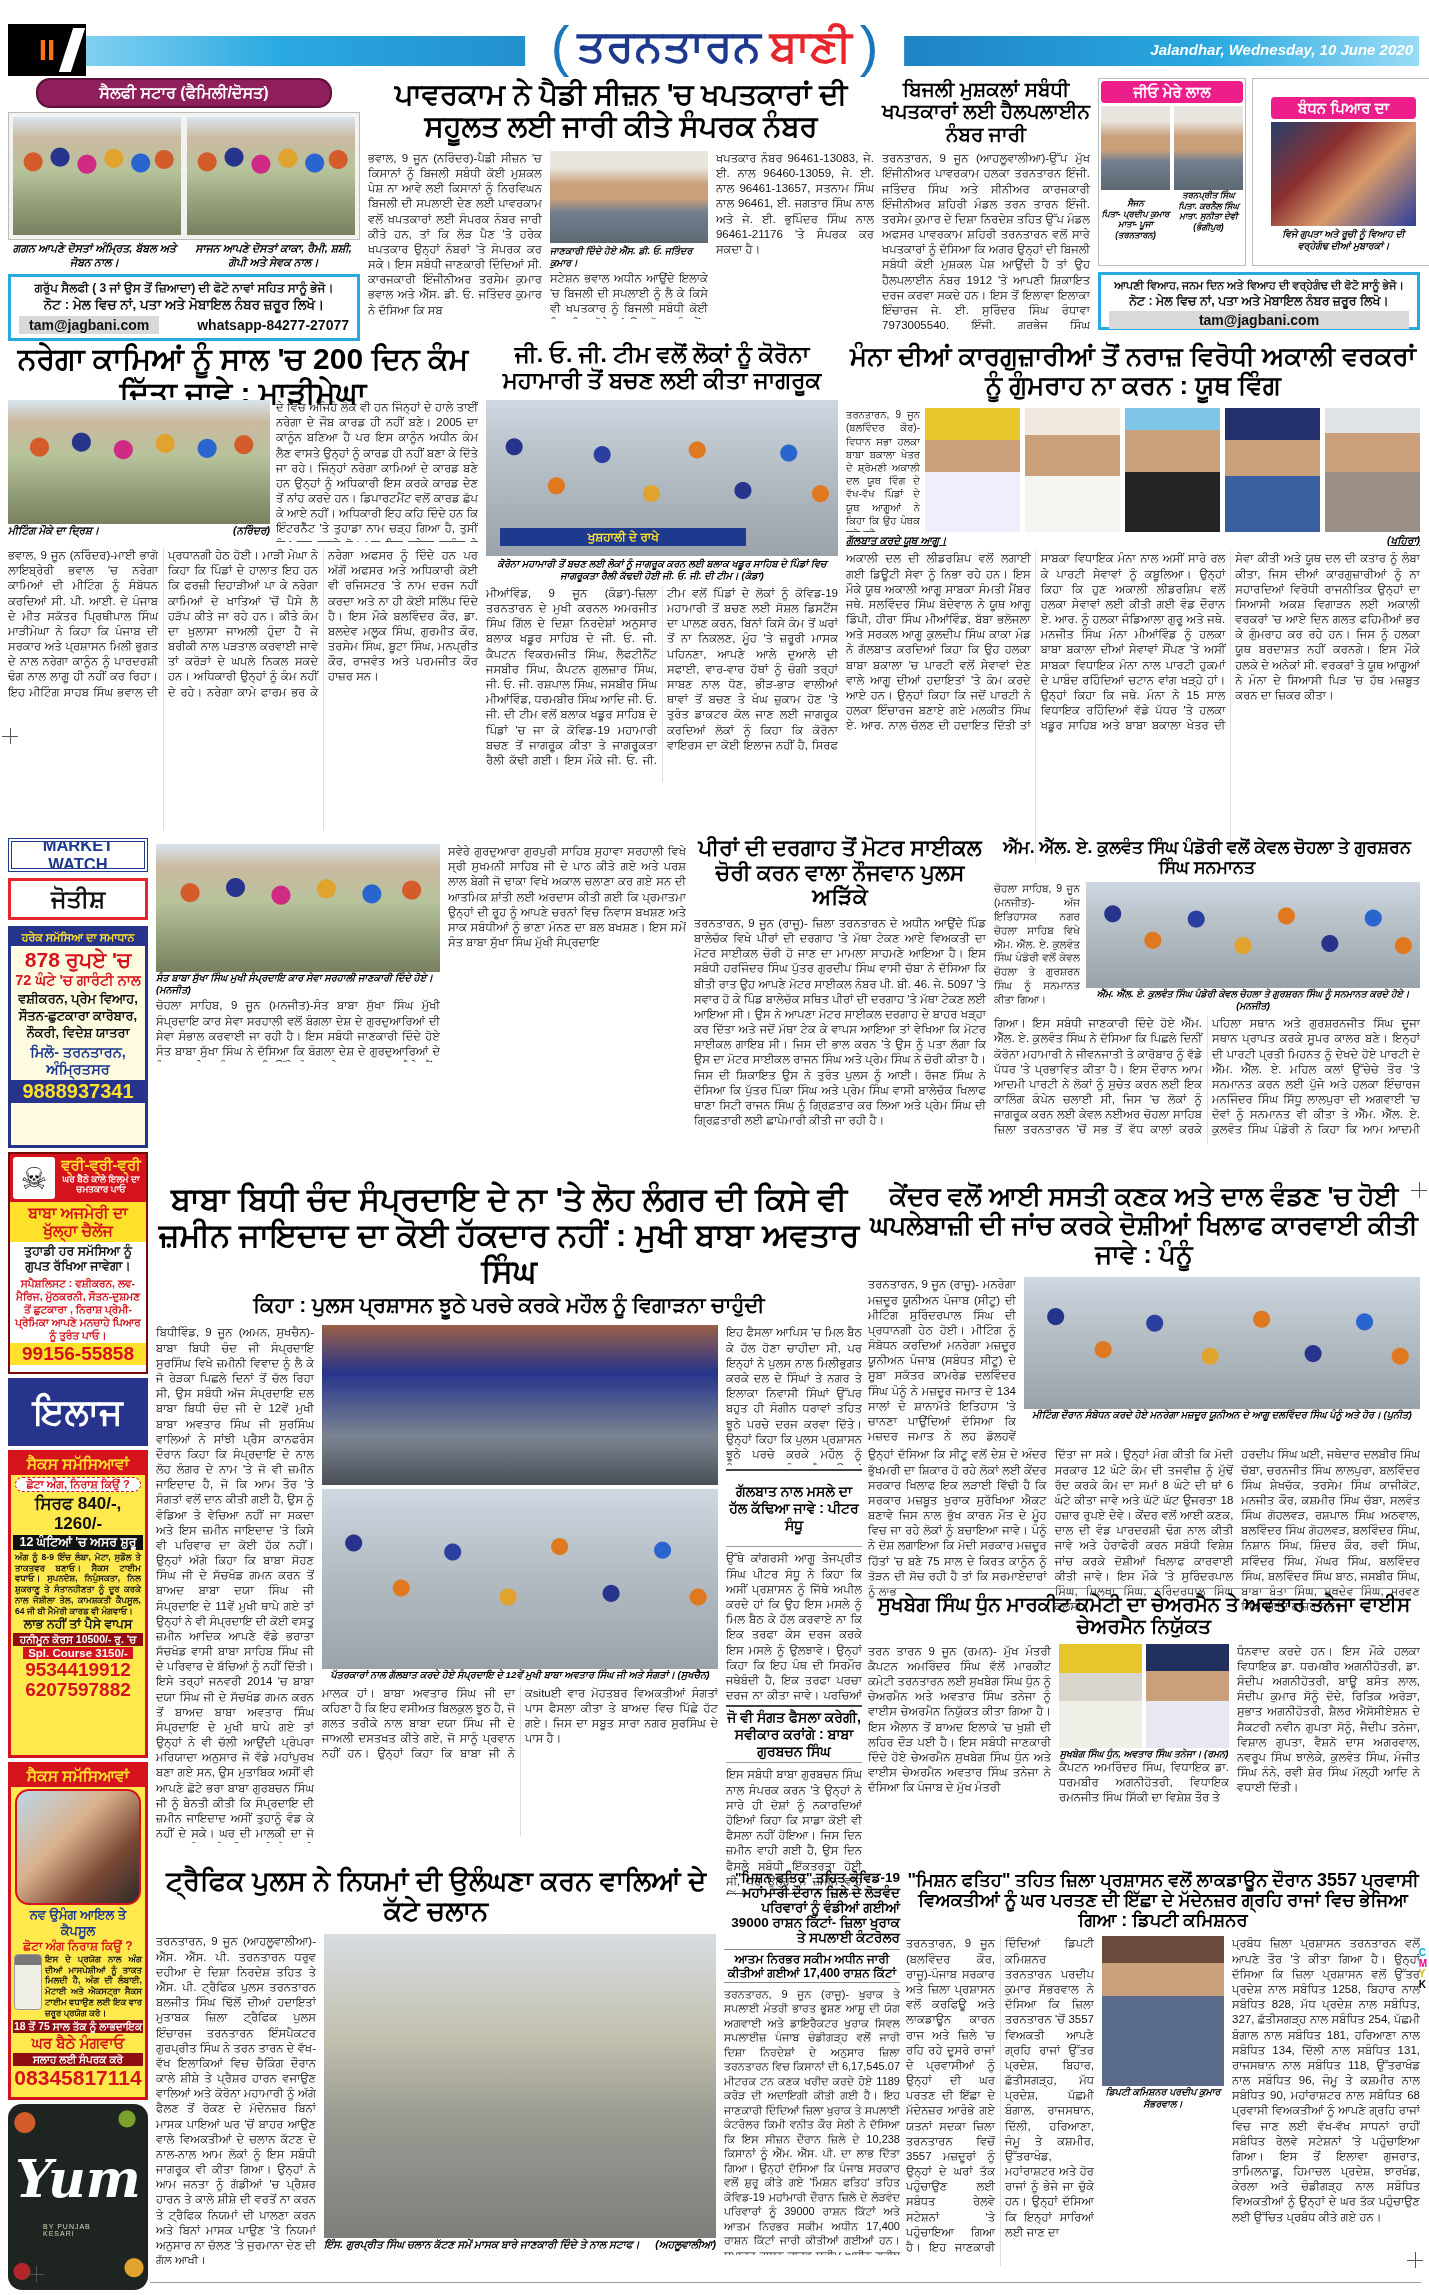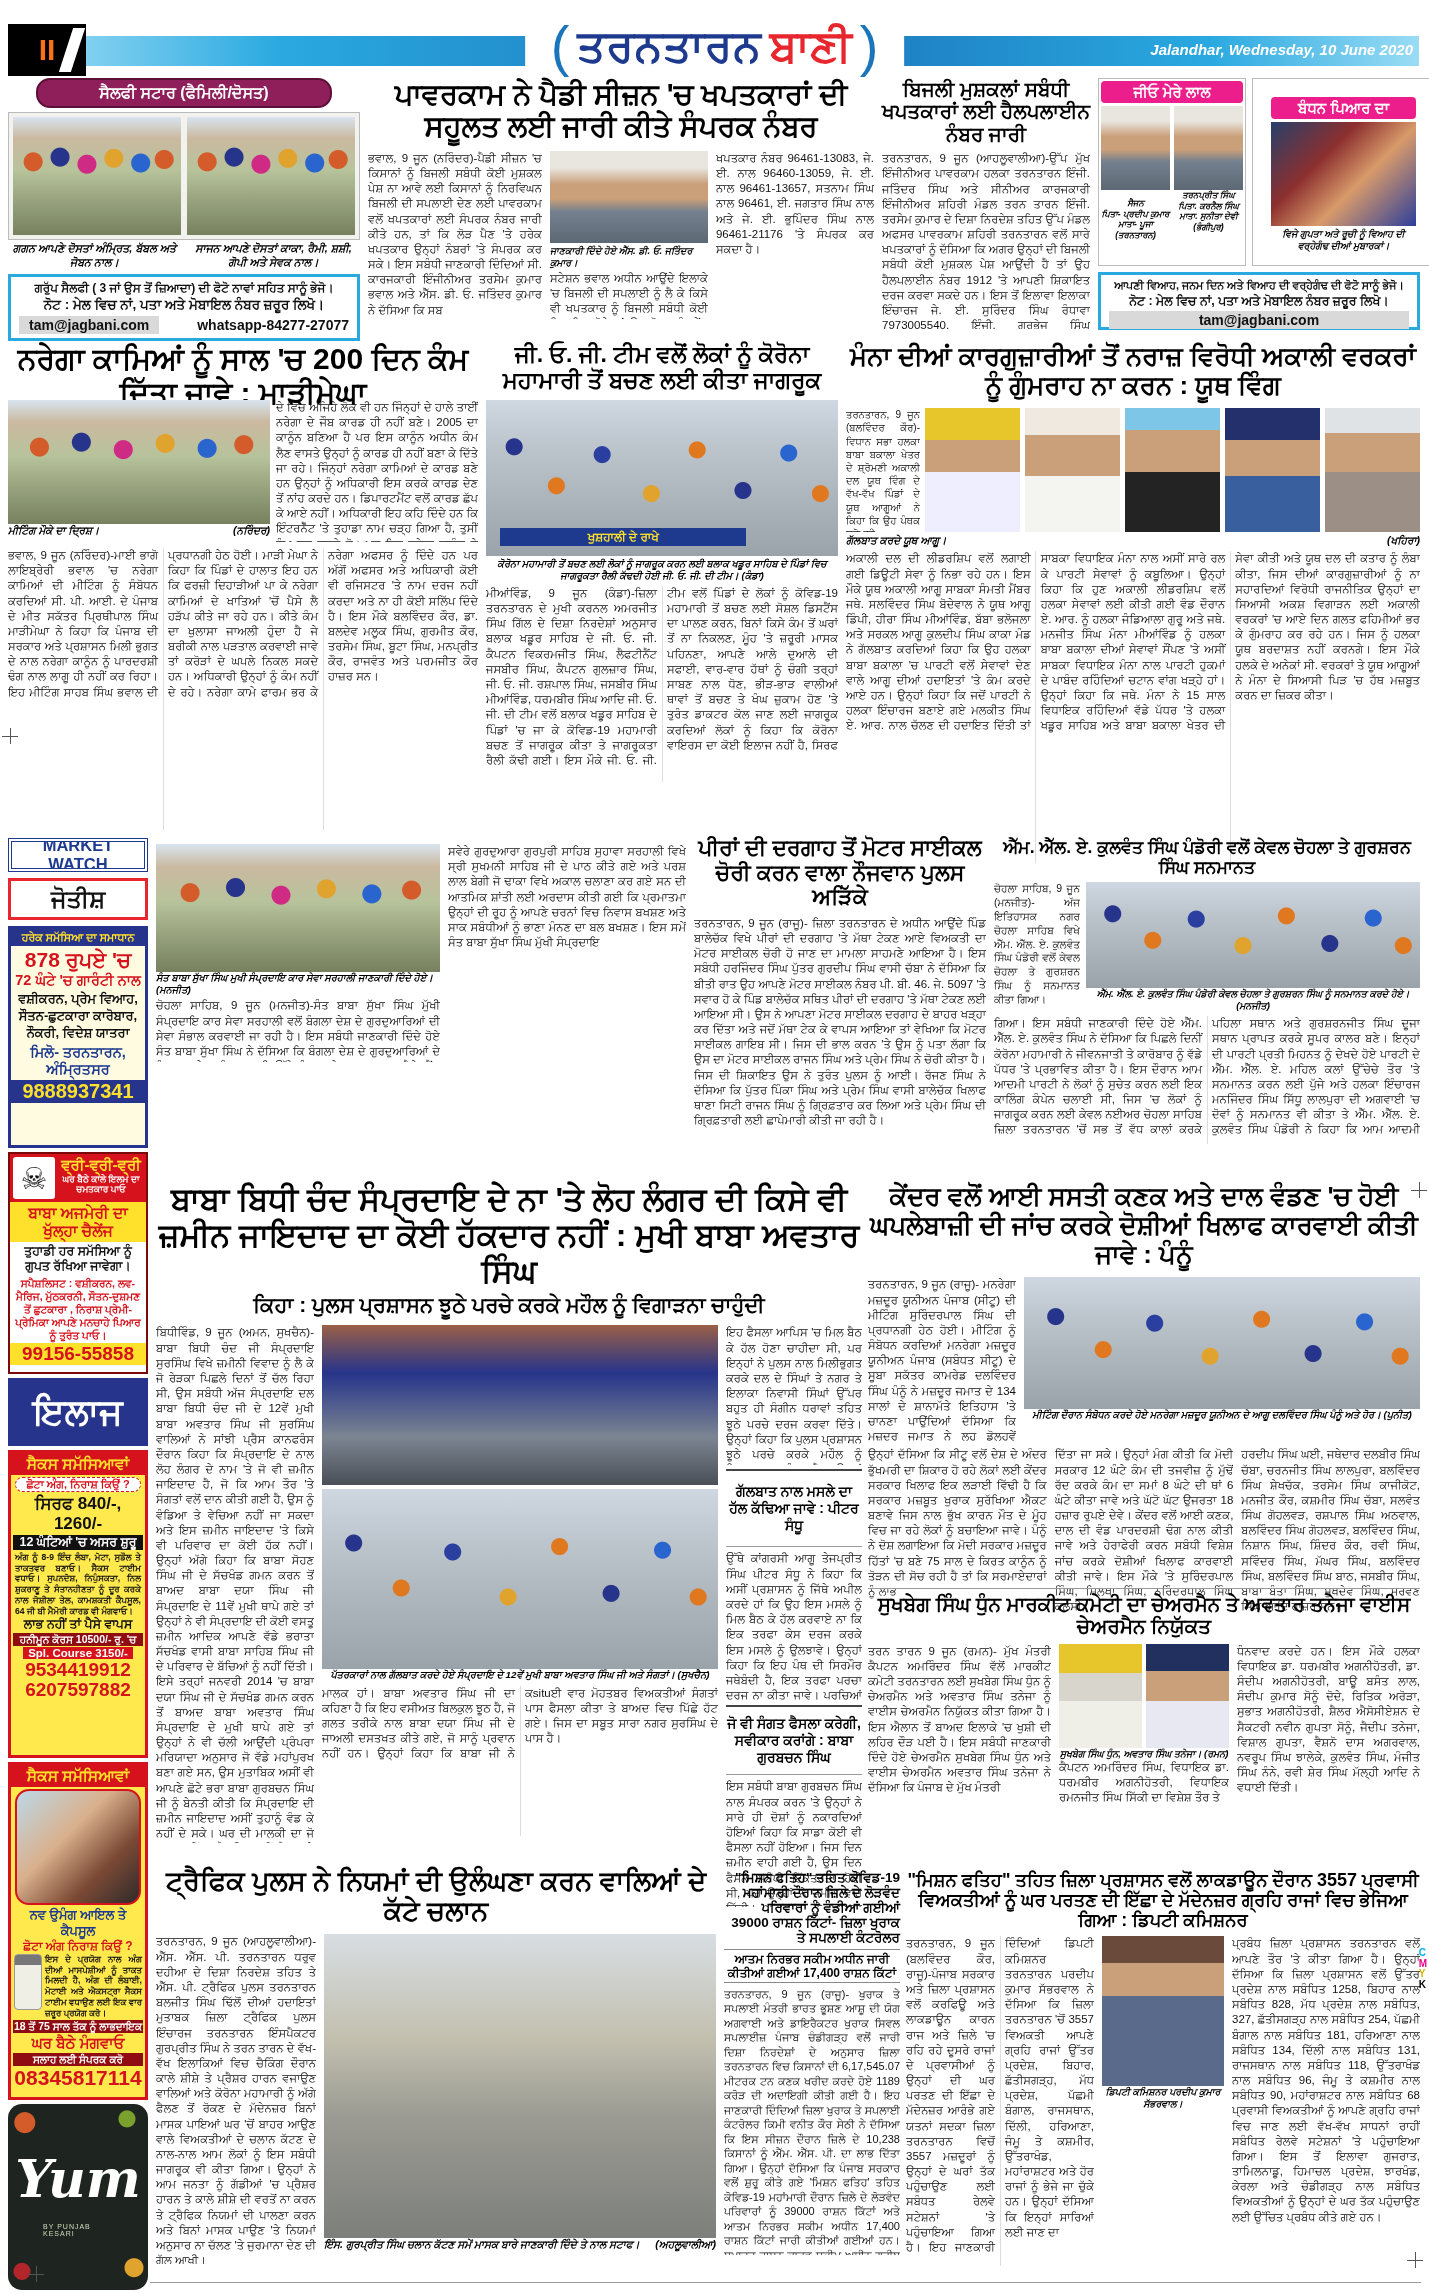--- a/index.html
+++ b/index.html
@@ -228,21 +228,21 @@
   <div class="abs" style="left:846px;top:342px;width:574px;">
     <div class="headline" style="font-size:26px;">ਮੰਨਾ ਦੀਆਂ ਕਾਰਗੁਜ਼ਾਰੀਆਂ ਤੋਂ ਨਰਾਜ਼ ਵਿਰੋਧੀ ਅਕਾਲੀ ਵਰਕਰਾਂ ਨੂੰ ਗੁੰਮਰਾਹ ਨਾ ਕਰਨ : ਯੂਥ ਵਿੰਗ</div>
     <div style="display:flex;gap:5px;margin-top:8px;height:124px;">
       <div class="body-txt" style="width:74px;font-size:10px;flex:none;">ਤਰਨਤਾਰਨ, 9 ਜੂਨ (ਬਲਵਿੰਦਰ ਕੌਰ)-ਵਿਧਾਨ ਸਭਾ ਹਲਕਾ ਬਾਬਾ ਬਕਾਲਾ ਖੇਤਰ ਦੇ ਸ਼੍ਰੋਮਣੀ ਅਕਾਲੀ ਦਲ ਯੂਥ ਵਿੰਗ ਦੇ ਵੱਖ-ਵੱਖ ਪਿੰਡਾਂ ਦੇ ਯੂਥ ਆਗੂਆਂ ਨੇ ਕਿਹਾ ਕਿ ਉਹ ਪੰਥਕ ਸ਼੍ਰੋਮਣੀ</div>
       <div class="ph ph-portrait" style="flex:1;background:linear-gradient(180deg,#e7c62c 0 26%,#caa07b 26% 52%,#eef 52% 100%);"></div>
       <div class="ph ph-portrait" style="flex:1;background:linear-gradient(180deg,#efe9df 0 22%,#caa07b 22% 55%,#f4f4f0 55% 100%);"></div>
       <div class="ph ph-portrait" style="flex:1;background:linear-gradient(180deg,#7ec6e8 0 18%,#caa07b 18% 52%,#232323 52% 100%);"></div>
       <div class="ph ph-portrait" style="flex:1;background:linear-gradient(180deg,#23306b 0 26%,#caa07b 26% 55%,#3a5f9e 55% 100%);"></div>
       <div class="ph ph-portrait" style="flex:1;background:linear-gradient(180deg,#dfe3e6 0 20%,#caa07b 20% 52%,#9b8f86 52% 100%);"></div>
     </div>
-    <div class="cap-row" style="margin-top:2px;">
+    <div class="cap-row" style="margin-top:2px;text-decoration:underline;">
       <span class="caption">ਗੱਲਬਾਤ ਕਰਦੇ ਯੂਥ ਆਗੂ।</span>
       <span class="caption credit">(ਖਹਿਰਾ)</span>
     </div>
     <div class="body-txt cols3" style="margin-top:4px;height:312px;">ਅਕਾਲੀ ਦਲ ਦੀ ਲੀਡਰਸ਼ਿਪ ਵਲੋਂ ਲਗਾਈ ਗਈ ਡਿਊਟੀ ਸੇਵਾ ਨੂੰ ਨਿਭਾ ਰਹੇ ਹਨ। ਇਸ ਮੌਕੇ ਯੂਥ ਅਕਾਲੀ ਆਗੂ ਸਾਬਕਾ ਸੰਮਤੀ ਮੈਂਬਰ ਜਥੇ. ਸਲਵਿੰਦਰ ਸਿੰਘ ਬੋਦੇਵਾਲ ਨੇ ਯੂਥ ਆਗੂ ਡਿੰਪੀ, ਹੀਰਾ ਸਿੰਘ ਮੀਆਂਵਿੰਡ, ਬੱਬਾ ਭਲੋਜਲਾ ਅਤੇ ਸਰਕਲ ਆਗੂ ਕੁਲਦੀਪ ਸਿੰਘ ਕਾਕਾ ਮੰਡ ਨੇ ਗੱਲਬਾਤ ਕਰਦਿਆਂ ਕਿਹਾ ਕਿ ਉਹ ਹਲਕਾ ਬਾਬਾ ਬਕਾਲਾ 'ਚ ਪਾਰਟੀ ਵਲੋਂ ਸੇਵਾਵਾਂ ਦੇਣ ਵਾਲੇ ਆਗੂ ਦੀਆਂ ਹਦਾਇਤਾਂ 'ਤੇ ਕੰਮ ਕਰਦੇ ਆਏ ਹਨ। ਉਨ੍ਹਾਂ ਕਿਹਾ ਕਿ ਜਦੋਂ ਪਾਰਟੀ ਨੇ ਹਲਕਾ ਇੰਚਾਰਜ ਬਣਾਏ ਗਏ ਮਲਕੀਤ ਸਿੰਘ ਏ. ਆਰ. ਨਾਲ ਚੱਲਣ ਦੀ ਹਦਾਇਤ ਦਿੱਤੀ ਤਾਂ ਸਾਬਕਾ ਵਿਧਾਇਕ ਮੰਨਾ ਨਾਲ ਅਸੀਂ ਸਾਰੇ ਰਲ ਕੇ ਪਾਰਟੀ ਸੇਵਾਵਾਂ ਨੂੰ ਕਬੂਲਿਆ। ਉਨ੍ਹਾਂ ਕਿਹਾ ਕਿ ਹੁਣ ਅਕਾਲੀ ਲੀਡਰਸ਼ਿਪ ਵਲੋਂ ਹਲਕਾ ਸੇਵਾਵਾਂ ਲਈ ਕੀਤੀ ਗਈ ਵੰਡ ਦੌਰਾਨ ਏ. ਆਰ. ਨੂੰ ਹਲਕਾ ਜੰਡਿਆਲਾ ਗੁਰੂ ਅਤੇ ਜਥੇ. ਮਨਜੀਤ ਸਿੰਘ ਮੰਨਾ ਮੀਆਂਵਿੰਡ ਨੂੰ ਹਲਕਾ ਬਾਬਾ ਬਕਾਲਾ ਦੀਆਂ ਸੇਵਾਵਾਂ ਸੌਂਪਣ 'ਤੇ ਅਸੀਂ ਸਾਬਕਾ ਵਿਧਾਇਕ ਮੰਨਾ ਨਾਲ ਪਾਰਟੀ ਹੁਕਮਾਂ ਦੇ ਪਾਬੰਦ ਰਹਿੰਦਿਆਂ ਚਟਾਨ ਵਾਂਗ ਖੜ੍ਹੇ ਹਾਂ। ਉਨ੍ਹਾਂ ਕਿਹਾ ਕਿ ਜਥੇ. ਮੰਨਾ ਨੇ 15 ਸਾਲ ਵਿਧਾਇਕ ਰਹਿੰਦਿਆਂ ਵੱਡੇ ਪੱਧਰ 'ਤੇ ਹਲਕਾ ਖਡੂਰ ਸਾਹਿਬ ਅਤੇ ਬਾਬਾ ਬਕਾਲਾ ਖੇਤਰ ਦੀ ਸੇਵਾ ਕੀਤੀ ਅਤੇ ਯੂਥ ਦਲ ਦੀ ਕਤਾਰ ਨੂੰ ਲੰਬਾ ਕੀਤਾ, ਜਿਸ ਦੀਆਂ ਕਾਰਗੁਜ਼ਾਰੀਆਂ ਨੂੰ ਨਾ ਸਹਾਰਦਿਆਂ ਵਿਰੋਧੀ ਰਾਜਨੀਤਿਕ ਉਨ੍ਹਾਂ ਦਾ ਸਿਆਸੀ ਅਕਸ਼ ਵਿਗਾੜਨ ਲਈ ਅਕਾਲੀ ਵਰਕਰਾਂ 'ਚ ਆਏ ਦਿਨ ਗਲਤ ਫਹਿਮੀਆਂ ਭਰ ਕੇ ਗੁੰਮਰਾਹ ਕਰ ਰਹੇ ਹਨ। ਜਿਸ ਨੂੰ ਹਲਕਾ ਯੂਥ ਬਰਦਾਸ਼ਤ ਨਹੀਂ ਕਰਨਗੇ। ਇਸ ਮੌਕੇ ਹਲਕੇ ਦੇ ਅਨੇਕਾਂ ਸੀ. ਵਰਕਰਾਂ ਤੇ ਯੂਥ ਆਗੂਆਂ ਨੇ ਮੰਨਾ ਦੇ ਸਿਆਸੀ ਪਿੜ 'ਚ ਹੱਥ ਮਜ਼ਬੂਤ ਕਰਨ ਦਾ ਜ਼ਿਕਰ ਕੀਤਾ।</div>
   </div>
 
   <div class="rail ad mw" style="top:838px;height:34px;">MARKET WATCH</div>
   <div class="rail ad jyot" style="top:878px;height:42px;">ਜੋਤੀਸ਼</div>
 
   <div class="rail ad ad551" style="top:926px;height:222px;">
@@ -340,21 +340,21 @@
       <div style="width:396px;flex:none;">
         <div class="ph" style="height:160px;background:linear-gradient(180deg,#9a5f46 0%,#27348b 30%,#7b8591 70%,#4a4f57 100%);"></div>
         <div class="ph ph-crowd" style="height:180px;margin-top:4px;"></div>
         <div class="caption" style="font-size:9.8px;text-align:center;">ਪੱਤਰਕਾਰਾਂ ਨਾਲ ਗੱਲਬਾਤ ਕਰਦੇ ਹੋਏ ਸੰਪ੍ਰਦਾਇ ਦੇ 12ਵੇਂ ਮੁਖੀ ਬਾਬਾ ਅਵਤਾਰ ਸਿੰਘ ਜੀ ਅਤੇ ਸੰਗਤਾਂ। (ਸੁਖਚੈਨ)</div>
         <div class="body-txt cols2" style="margin-top:4px;height:150px;">ਮਾਲਕ ਹਾਂ। ਬਾਬਾ ਅਵਤਾਰ ਸਿੰਘ ਜੀ ਦਾ ਕਹਿਣਾ ਹੈ ਕਿ ਇਹ ਵਸੀਅਤ ਬਿਲਕੁਲ ਝੂਠ ਹੈ, ਜੋ ਗਲਤ ਤਰੀਕੇ ਨਾਲ ਬਾਬਾ ਦਯਾ ਸਿੰਘ ਜੀ ਦੇ ਜਾਅਲੀ ਦਸਤਖਤ ਕੀਤੇ ਗਏ, ਜੋ ਸਾਨੂੰ ਪ੍ਰਵਾਨ ਨਹੀਂ ਹਨ। ਉਨ੍ਹਾਂ ਕਿਹਾ ਕਿ ਬਾਬਾ ਜੀ ਨੇ ਕsituਈ ਵਾਰ ਮੋਹਤਬਰ ਵਿਅਕਤੀਆਂ ਸੰਗਤਾਂ ਪਾਸ ਫੈਸਲਾ ਕੀਤਾ ਤੇ ਬਾਅਦ ਵਿਚ ਪਿੱਛੇ ਹੱਟ ਗਏ। ਜਿਸ ਦਾ ਸਬੂਤ ਸਾਰਾ ਨਗਰ ਸੁਰਸਿੰਘ ਦੇ ਪਾਸ ਹੈ।</div>
       </div>
       <div style="flex:1;">
         <div class="body-txt" style="height:140px;">ਇਹ ਫੈਸਲਾ ਆਪਿਸ 'ਚ ਮਿਲ ਬੈਠ ਕੇ ਹੱਲ ਹੋਣਾ ਚਾਹੀਦਾ ਸੀ, ਪਰ ਇਨ੍ਹਾਂ ਨੇ ਪੁਲਸ ਨਾਲ ਮਿਲੀਭੁਗਤ ਕਰਕੇ ਦਲ ਦੇ ਸਿੰਘਾਂ ਤੇ ਨਗਰ ਤੇ ਇਲਾਕਾ ਨਿਵਾਸੀ ਸਿੰਘਾਂ ਉੱਪਰ ਬਹੁਤ ਹੀ ਸੰਗੀਨ ਧਰਾਵਾਂ ਤਹਿਤ ਝੂਠੇ ਪਰਚੇ ਦਰਜ ਕਰਵਾ ਦਿੱਤੇ। ਉਨ੍ਹਾਂ ਕਿਹਾ ਕਿ ਪੁਲਸ ਪ੍ਰਸ਼ਾਸਨ ਝੂਠੇ ਪਰਚੇ ਕਰਕੇ ਮਹੌਲ ਨੂੰ ਵਿਗਾੜਨਾ ਚਾਹੁੰਦਾ ਹੈ। ਉਨ੍ਹਾਂ ਕਿਹਾ ਕਿ ਝੂਠੇ ਦਰਜ ਕੀਤੇ ਇਹ ਪਰਚੇ ਤੁਰੰਤ ਖਾਰਜ ਨਾ ਕੀਤੇ ਗਏ ਤਾਂ ਅਸੀਂ</div>
         <div class="subhead" style="font-size:14px;border-top:2px solid #444;border-bottom:1px solid #999;padding:12px 0;margin-top:4px;">ਗੱਲਬਾਤ ਨਾਲ ਮਸਲੇ ਦਾ ਹੱਲ ਕੱਢਿਆ ਜਾਵੇ : ਪੀਟਰ ਸੰਧੂ</div>
         <div class="body-txt" style="margin-top:4px;height:150px;">ਉੱਥੇ ਕਾਂਗਰਸੀ ਆਗੂ ਤੇਜਪ੍ਰੀਤ ਸਿੰਘ ਪੀਟਰ ਸੰਧੂ ਨੇ ਕਿਹਾ ਕਿ ਅਸੀਂ ਪ੍ਰਸ਼ਾਸਨ ਨੂੰ ਜਿੱਥੇ ਅਪੀਲ ਕਰਦੇ ਹਾਂ ਕਿ ਉਹ ਇਸ ਮਸਲੇ ਨੂੰ ਮਿਲ ਬੈਠ ਕੇ ਹੱਲ ਕਰਵਾਏ ਨਾ ਕਿ ਇਕ ਤਰਫਾ ਕੇਸ ਦਰਜ ਕਰਕੇ ਇਸ ਮਸਲੇ ਨੂੰ ਉਲਝਾਵੇ। ਉਨ੍ਹਾਂ ਕਿਹਾ ਕਿ ਇਹ ਪੰਥ ਦੀ ਸਿਰਮੌਰ ਜਥੇਬੰਦੀ ਹੈ, ਇਕ ਤਰਫਾ ਪਰਚਾ ਦਰਜ ਨਾ ਕੀਤਾ ਜਾਵੇ। ਪਰਚਿਆਂ ਨਾਲ ਨਹੀਂ ਗੱਲਬਾਤ ਨਾਲ ਮਸਲੇ ਦਾ ਹੱਲ ਕੱਢਿਆ ਜਾਵੇ।</div>
-        <div class="subhead" style="font-size:14px;border-top:2px solid #444;border-bottom:1px solid #999;padding:8px 0;margin-top:4px;">ਜੋ ਵੀ ਸੰਗਤ ਫੈਸਲਾ ਕਰੇਗੀ, ਸਵੀਕਾਰ ਕਰਾਂਗੇ : ਬਾਬਾ ਗੁਰਬਚਨ ਸਿੰਘ</div>
+        <div class="subhead" style="font-size:14px;border-top:2px solid #444;border-bottom:1px solid #999;padding:2px 0;margin-top:4px;">ਜੋ ਵੀ ਸੰਗਤ ਫੈਸਲਾ ਕਰੇਗੀ, ਸਵੀਕਾਰ ਕਰਾਂਗੇ : ਬਾਬਾ ਗੁਰਬਚਨ ਸਿੰਘ</div>
         <div class="body-txt" style="margin-top:4px;height:128px;">ਇਸ ਸਬੰਧੀ ਬਾਬਾ ਗੁਰਬਚਨ ਸਿੰਘ ਨਾਲ ਸੰਪਰਕ ਕਰਨ 'ਤੇ ਉਨ੍ਹਾਂ ਨੇ ਸਾਰੇ ਹੀ ਦੋਸ਼ਾਂ ਨੂੰ ਨਕਾਰਦਿਆਂ ਹੋਇਆਂ ਕਿਹਾ ਕਿ ਸਾਡਾ ਕੋਈ ਵੀ ਫੈਸਲਾ ਨਹੀਂ ਹੋਇਆ। ਜਿਸ ਦਿਨ ਜ਼ਮੀਨ ਵਾਹੀ ਗਈ ਹੈ, ਉਸ ਦਿਨ ਫੈਸਲੇ ਸਬੰਧੀ ਇੱਕਤਰਤਾ ਹੋਈ ਸੀ, ਪਰ ਉਨ੍ਹਾਂ ਨੇ ਜ਼ਮੀਨ ਵਾਹ ਦਿੱਤੀ। ਪ੍ਰਸ਼ਾਸਨ ਨੇ ਆਪਣਾ ਕੰਮ ਕੀਤਾ ਹੈ। ਜੋ ਵੀ ਸੰਗਤ ਫੈਸਲਾ ਕਰੇਗੀ, ਉਨ੍ਹਾਂ ਨੂੰ ਸਵੀਕਾਰ ਕਰਨਗੇ।</div>
       </div>
     </div>
   </div>
 
   <div class="abs" style="left:868px;top:1182px;width:552px;">
     <div class="headline" style="font-size:26px;">ਕੇਂਦਰ ਵਲੋਂ ਆਈ ਸਸਤੀ ਕਣਕ ਅਤੇ ਦਾਲ ਵੰਡਣ 'ਚ ਹੋਈ ਘਪਲੇਬਾਜ਼ੀ ਦੀ ਜਾਂਚ ਕਰਕੇ ਦੋਸ਼ੀਆਂ ਖਿਲਾਫ ਕਾਰਵਾਈ ਕੀਤੀ ਜਾਵੇ : ਪੰਨੂੰ</div>
     <div style="display:flex;gap:8px;margin-top:8px;">
       <div class="body-txt" style="width:148px;flex:none;height:164px;">ਤਰਨਤਾਰਨ, 9 ਜੂਨ (ਰਾਜੂ)- ਮਨਰੇਗਾ ਮਜ਼ਦੂਰ ਯੂਨੀਅਨ ਪੰਜਾਬ (ਸੀਟੂ) ਦੀ ਮੀਟਿੰਗ ਸੁਰਿੰਦਰਪਾਲ ਸਿੰਘ ਦੀ ਪ੍ਰਧਾਨਗੀ ਹੇਠ ਹੋਈ। ਮੀਟਿੰਗ ਨੂੰ ਸੰਬੋਧਨ ਕਰਦਿਆਂ ਮਨਰੇਗਾ ਮਜ਼ਦੂਰ ਯੂਨੀਅਨ ਪੰਜਾਬ (ਸਬੰਧਤ ਸੀਟੂ) ਦੇ ਸੂਬਾ ਸਕੱਤਰ ਕਾਮਰੇਡ ਦਲਵਿੰਦਰ ਸਿੰਘ ਪੰਨੂੰ ਨੇ ਮਜ਼ਦੂਰ ਜਮਾਤ ਦੇ 134 ਸਾਲਾਂ ਦੇ ਸ਼ਾਨਾਮੱਤੇ ਇਤਿਹਾਸ 'ਤੇ ਚਾਨਣਾ ਪਾਉਂਦਿਆਂ ਦੱਸਿਆ ਕਿ ਮਜ਼ਦੂਰ ਜਮਾਤ ਨੇ ਲਹੂ ਡੋਲ੍ਹਵੇਂ ਸੰਘਰਸ਼ ਕਰਕੇ ਅਤੇ ਸ਼ਹਾਦਤਾਂ ਦੇ ਕੇ ਅਨੇਕਾਂ ਪ੍ਰਾਪਤੀਆਂ ਕੀਤੀਆਂ ਜਿਸ 'ਚ 1948 ਦਾ ਕਿਰਤ ਕਾਨੂੰਨ ਇਕ ਅਹਿਮ ਪ੍ਰਾਪਤੀ ਹੈ।</div>
       <div style="flex:1;">

